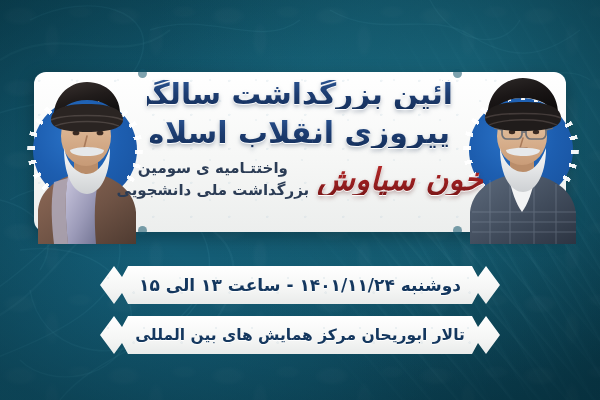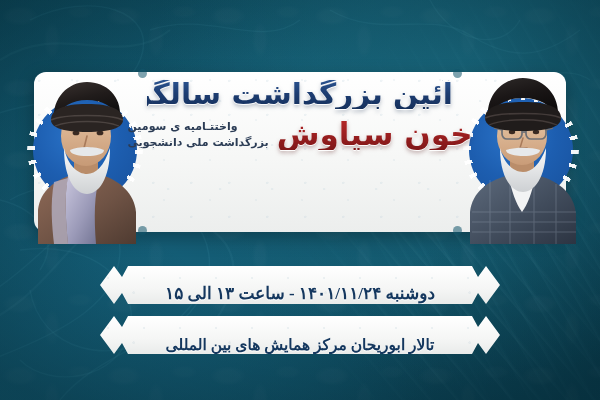--- a/index.html
+++ b/index.html
@@ -209,49 +209,50 @@
     display: flex;
     flex-direction: row;
     align-items: center;
     justify-content: center;
     gap: 8px;
     margin-top: 10px;
     direction: rtl;
   }
   .sub-small {
     direction: rtl;
-    text-align: left;
-    font-size: 11px;
+    text-align: center;
+    font-size: 15px;
     line-height: 1.45;
     font-weight: 600;
     color: #2b3c55;
     white-space: nowrap;
   }
   .redline {
     font-size: 31px;
     font-weight: 700;
     line-height: 1;
     white-space: nowrap;
     background: linear-gradient(180deg, #b62828 0%, #9c1f20 50%, #7e1718 100%);
     -webkit-background-clip: text;
             background-clip: text;
     color: transparent;
     -webkit-text-fill-color: transparent;
     filter: drop-shadow(0 1px 0 rgba(255,255,255,.95))
             drop-shadow(0 2px 2px rgba(90,30,30,.32));
+    font-style: italic;
   }
 
   
   .ribbon {
     position: absolute;
     left: 100px;
     width: 400px;
     height: 38px;
     display: flex;
-    align-items: flex-end;
+    align-items: center;
     justify-content: center;
     direction: rtl;
     background:
       radial-gradient(circle at 22% 40%, rgba(150,180,195,.15) 0 1.1px, transparent 1.4px),
       radial-gradient(circle at 70% 70%, rgba(150,180,195,.13) 0 1.2px, transparent 1.5px),
       linear-gradient(180deg, #ffffff 0%, #f5f6f5 60%, #e9ebea 100%);
     background-size: 36px 30px, 48px 38px, 100% 100%;
     box-shadow: 0 4px 12px rgba(0,0,0,.28);
     -webkit-clip-path: polygon(
        0% 50%, 14px 0%, 22px 11px, 28px 0%,
@@ -260,21 +261,20 @@
        calc(100% - 14px) 100%, calc(100% - 22px) calc(100% - 11px), calc(100% - 28px) 100%,
        28px 100%, 22px calc(100% - 11px), 14px 100%
     );
             clip-path: polygon(
        0% 50%, 14px 0%, 22px 11px, 28px 0%,
        calc(100% - 28px) 0%, calc(100% - 22px) 11px, calc(100% - 14px) 0%,
        100% 50%,
        calc(100% - 14px) 100%, calc(100% - 22px) calc(100% - 11px), calc(100% - 28px) 100%,
        28px 100%, 22px calc(100% - 11px), 14px 100%
     );
-            font-family: Liberation Serif, serif;
   }
   .ribbon.r1 { top: 266px; }
   .ribbon.r2 { top: 316px; }
 
   .ribbon-text {
     font-size: 17px;
     font-weight: 700;
     color: #14375e;
     white-space: nowrap;
     letter-spacing: -.2px;
@@ -442,20 +442,21 @@
         <path d="M28 56 C26 32 44 16 63 16 C83 16 100 32 98 56 C90 42 79 36 63 36 C47 36 36 42 28 56 Z" fill="url(#km-turban)"></path>
         <path d="M25 56 C25 46 37 40 63 40 C89 40 101 46 101 56 C101 65 88 69 63 69 C38 69 25 65 25 56 Z" fill="#201c1b"></path>
         <path d="M25 56 C38 50 88 50 101 56" stroke="#433b39" stroke-width="1.6" fill="none"></path>
         <path d="M29 63 C45 56 81 56 97 63" stroke="#433b39" stroke-width="1.3" fill="none"></path>
       </svg>
     </div>
   </div>
 
   <div class="title-block">
     <div class="tline tline1">آئین بزرگداشت سالگرد</div>
+    <div class="tline tline2">پیروزی انقلاب اسلامی</div>
     <div class="row3">
       <div class="redline">خون سیاوش</div>
       <div class="sub-small">
         <div>واختتـامیه ی سومین</div>
         <div>بزرگداشت ملی دانشجویی</div>
       </div>
     </div>
   </div>
 
   <div class="ribbon r1">

